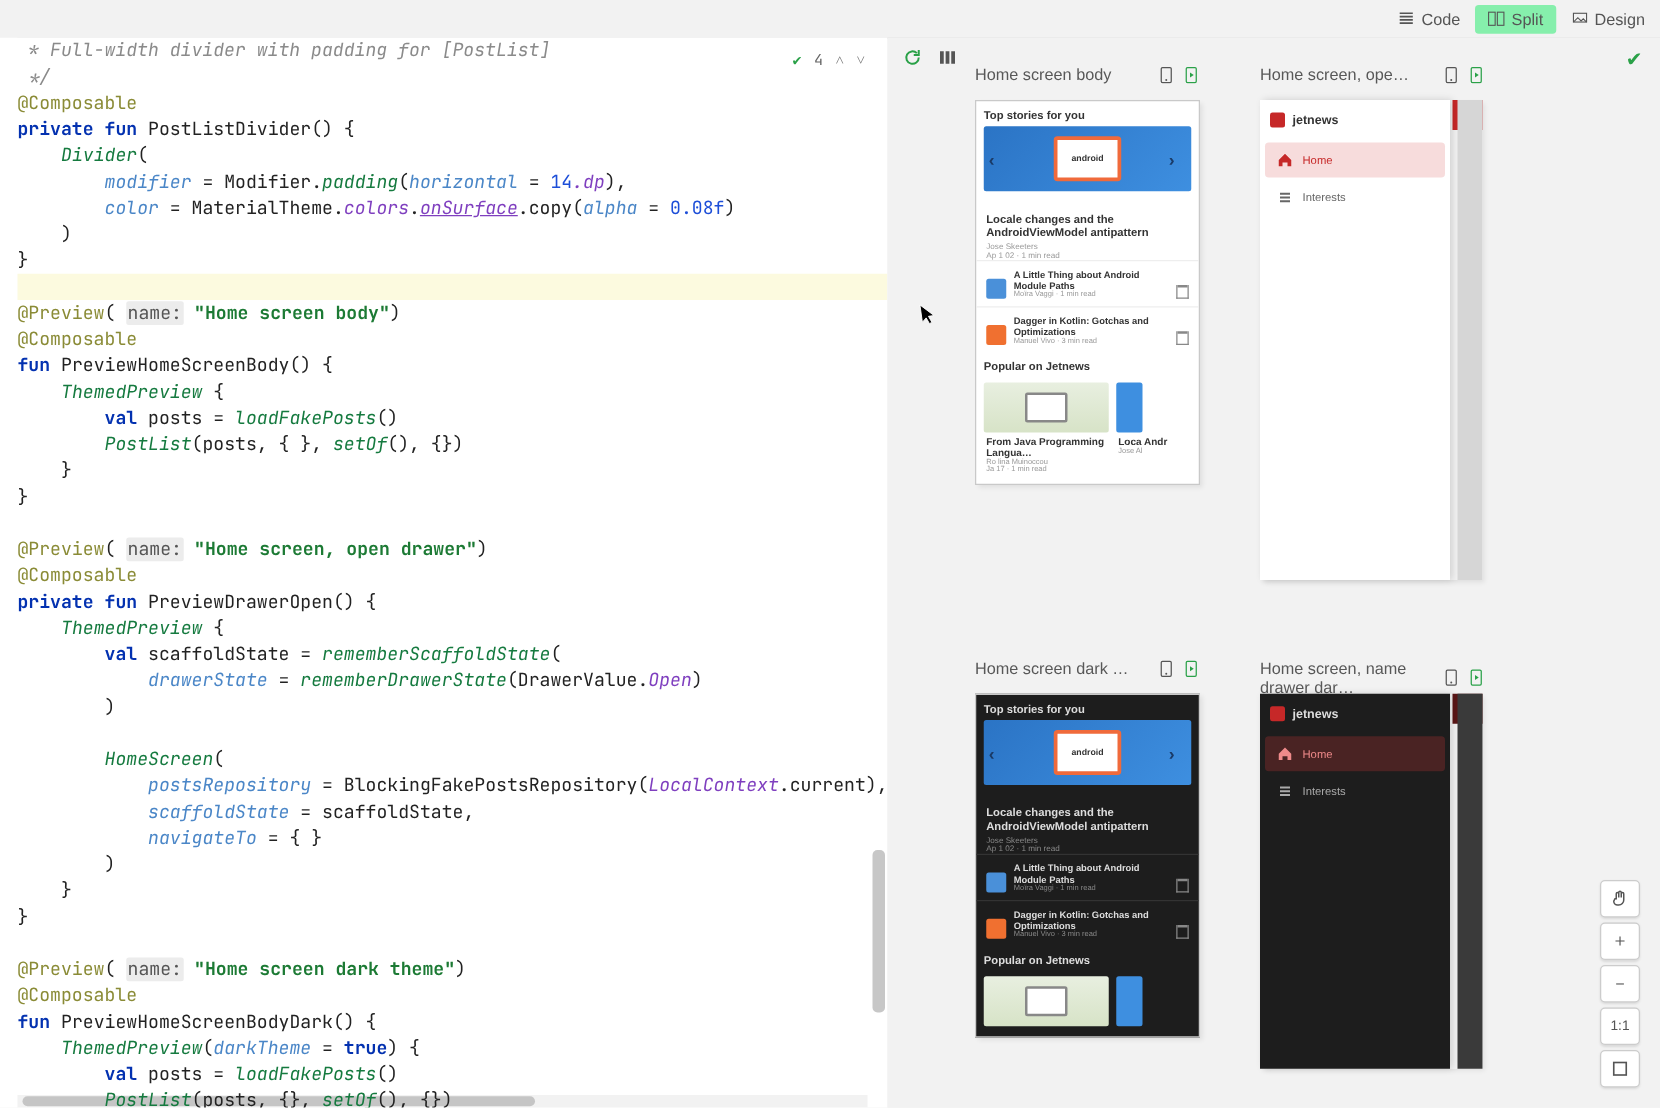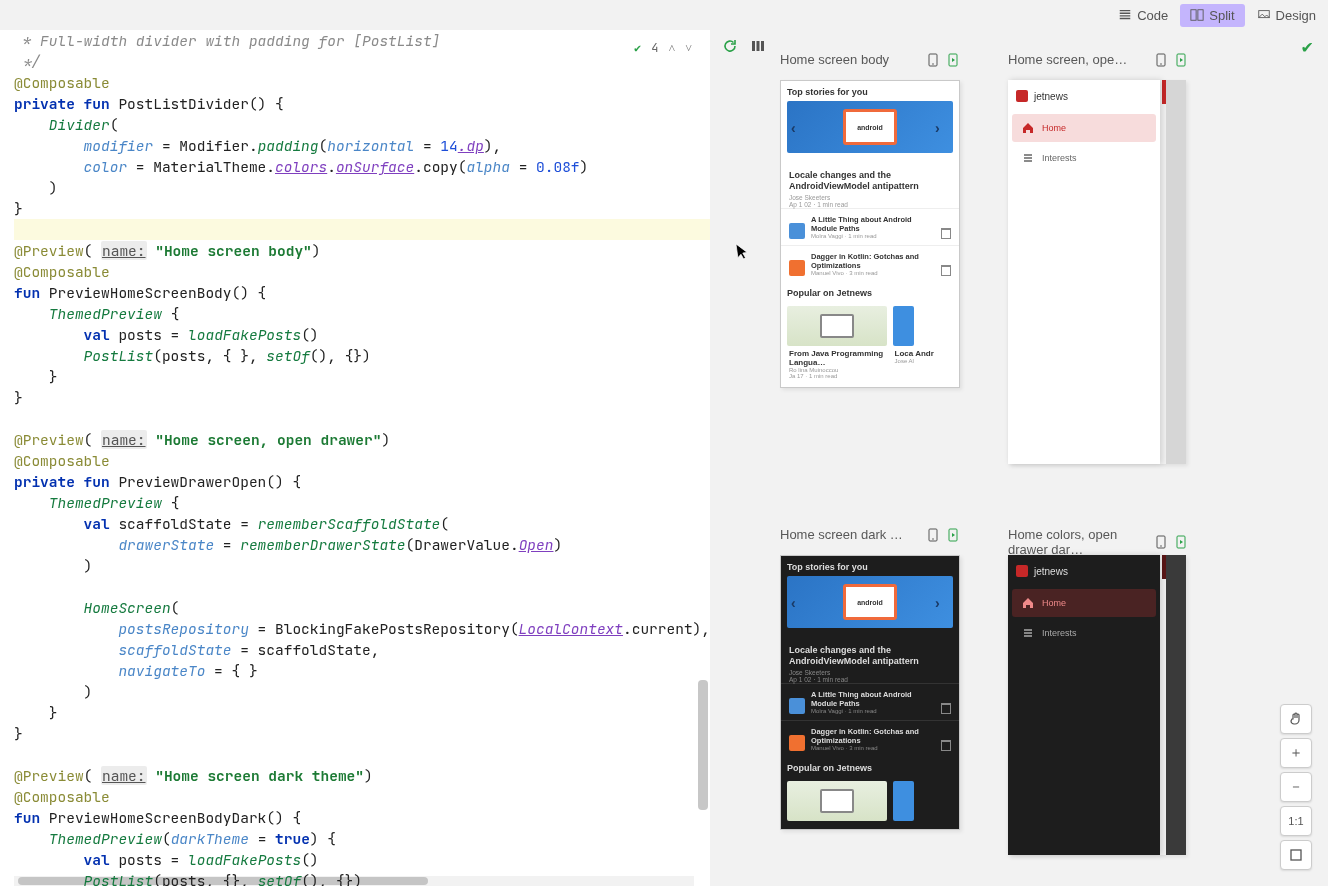--- a/index.html
+++ b/index.html
@@ -28,21 +28,21 @@
   }
   .view-btn {
     display: flex;
     align-items: flex-start;
     gap: 5px;
     padding: 4px 10px;
     margin-right: 2px;
     border-radius: 3px;
   }
   .view-btn.selected {
-    background: #c4b5fd;
+    background: #86efac;
   }
   .view-btn svg { width: 14px; height: 14px; }
 
   
   .main {
     position: absolute;
     top: 30px;
     left: 0;
     right: 0;
     bottom: 0;
@@ -84,25 +84,25 @@
     z-index: 0;
   }
   .code-content { position: relative; z-index: 1; }
 
   
   .c-comment { color: #8a8a8a; font-style: italic; }
   .c-anno    { color: #8a8b36; } 
   .c-kw      { color: #0331b0; font-weight: bold; } 
   .c-call    { color: #157a3f; font-style: italic; } 
   .c-call2   { color: #4a86c7; font-style: italic; } 
-  .c-purple  { color: #7f3fbf; font-style: italic; text-decoration: underline; } 
+  .c-purple  { color: #7f3fbf; font-style: italic; } 
   .c-purple-u { color: #7f3fbf; font-style: italic; text-decoration: underline; }
   .c-str     { color: #1c7a34; font-weight: bold; } 
   .c-num     { color: #1d4ed8; }
-  .c-bg-param { background: #ececec; color:#555; border-radius:2px; padding:0 1px;text-decoration:underline;}
+  .c-bg-param { background: #ececec; color:#555; border-radius:2px; padding:0 1px;}
 
   
   .editor-topright {
     position: absolute;
     top: 8px;
     right: 18px;
     display: flex;
     align-items: center;
     gap: 10px;
     font-size: 12px;
@@ -260,21 +260,21 @@
     position:absolute; top:0; right:0; width:20px; bottom:0; background:#d6d6d6;
   }
   .drawer-panel {
     position:absolute; top:0; left:0; width:152px; bottom:0; background:#ffffff;
     box-shadow: 2px 0 6px rgba(0,0,0,0.15);
   }
   .drawer-panel.dark { background:#1d1d1d; color:#ddd;}
   .drawer-panel.dark + .drawer-scroll { background:#3a3a3a;}
   .drawer-header {
     display:flex; align-items:center; gap:6px;
-    padding:10px 8px; font-size:10px; font-weight:400; color:#333;
+    padding:10px 8px; font-size:10px; font-weight:700; color:#333;
   }
   .drawer-panel.dark .drawer-header { color:#ddd;}
   .logo-box { width:12px; height:12px; background:#c62828; border-radius:2px;}
   .drawer-item {
     display:flex; align-items:center; gap:8px;
     padding:8px 10px; font-size:9px; border-radius:3px; margin:2px 4px;
     color:#666;
   }
   .drawer-item.sel { background:#f7dcdc; color:#c62828;}
   .drawer-panel.dark .drawer-item { color:#aaa;}
@@ -549,21 +549,21 @@
             </div>
             <div style="width:36%">
                 <div class="card2-img"></div>
               </div>
           </div>
         </div>
       </div>
 
       <div class="preview-cell">
         <div class="preview-title">
-          <span>Home colors, open drawer dar…</span>
+          <span>Home screen, name drawer dar…</span>
           <span class="icons">
             <svg viewBox="0 0 14 14">
                 <rect x="3" y="1" width="8" height="12" rx="1" fill="none" stroke="#555"></rect>
                 <circle cx="7" cy="11" r="0.8" fill="#555"></circle>
               </svg>
             <svg viewBox="0 0 14 14">
                 <rect x="3" y="1" width="8" height="12" rx="1" fill="none" stroke="#2aa148"></rect>
                 <path d="M6 5l3 2-3 2z" fill="#2aa148"></path>
               </svg>
           </span>

